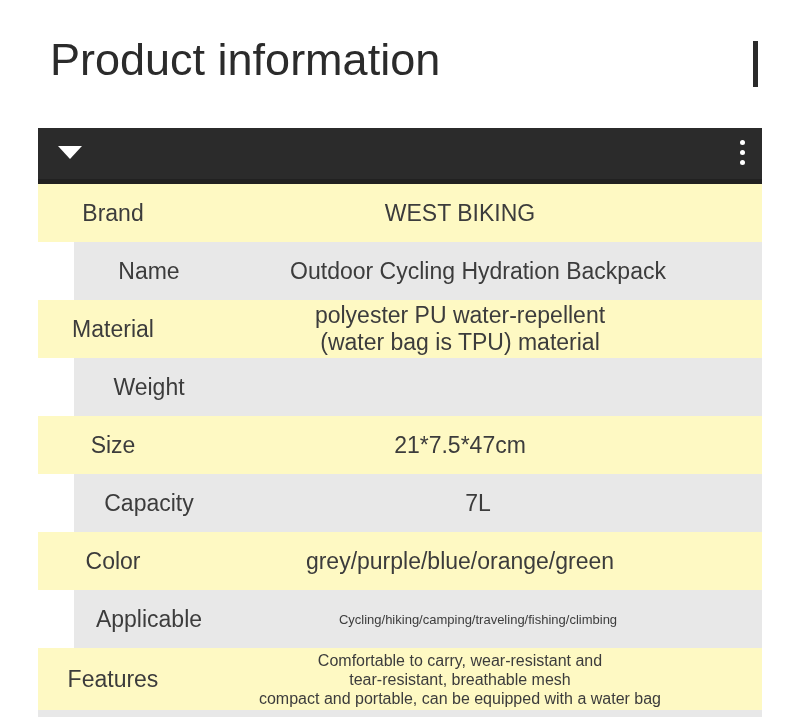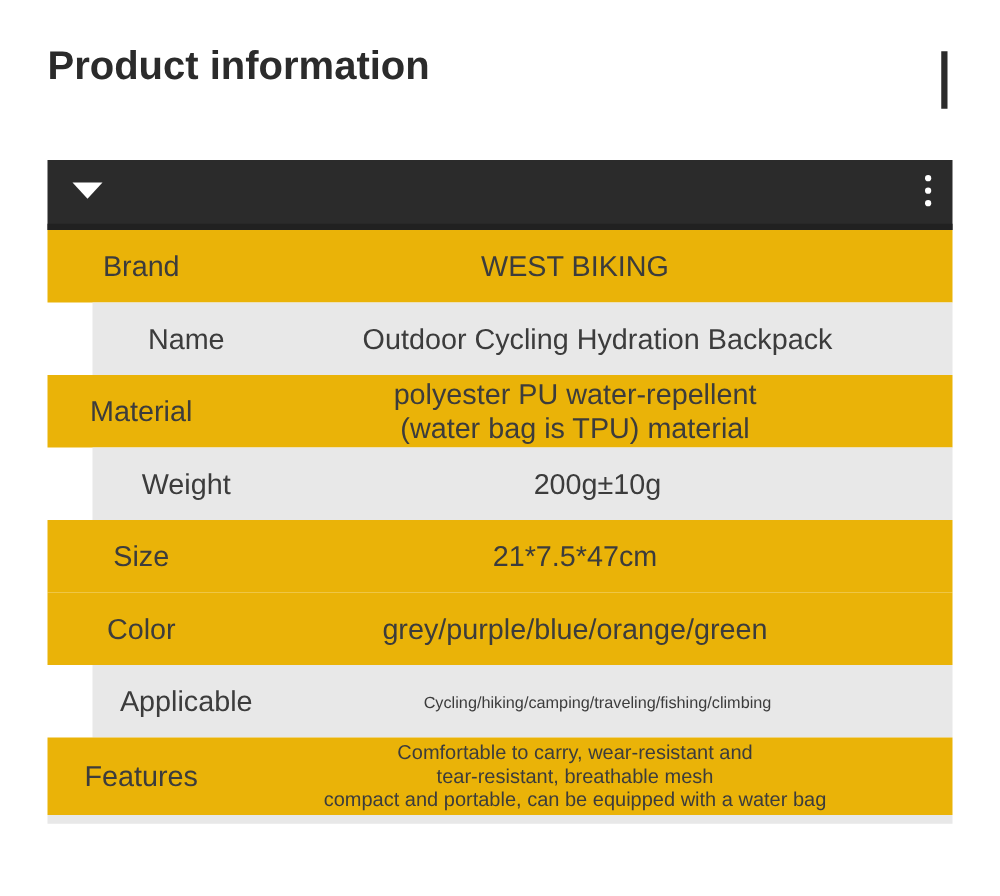--- a/index.html
+++ b/index.html
@@ -13,24 +13,24 @@
   body{
     width:800px;height:717px;
     background:#ffffff;
     font-family:"Liberation Sans", sans-serif;
     color:var(--c-text);
     overflow:hidden;
     position:relative;
   }
   .page-title{
     position:absolute;
-    top:33px;left:38px;
+    top:33px;left:50px;
     margin:0;
-    font-size:32px;
-    font-weight:700;
+    font-size:45px;
+    font-weight:400;
     letter-spacing:0px;
     color:var(--c-title);
     line-height:1.2;
   }
   .accent-bar{
     position:absolute;
     top:41px;right:42px;
     width:5px;height:46px;
     background:var(--c-title);
   }
@@ -71,21 +71,21 @@
   .dots i{
     display:block;
     width:5px;height:5px;
     border-radius:50%;
     background:#ffffff;
   }
   .row{
     display:flex;
     align-items:center;
     height:58px;
-    background:#eab308;
+    background:#fef9c3;
   }
   .row.alt{background:var(--c-alt);margin-left:36px;}
   .row.features{height:62px;}
   .cell{display:flex;align-items:center;justify-content:center;text-align:center;}
   .cell.label{
     width:150px;
     flex:0 0 150px;
     font-size:23px;
   }
   .cell.value{
@@ -134,28 +134,31 @@
   </div>
 
   <div class="row material">
     <div class="cell label">Material</div>
     <div class="cell value">polyester PU water-repellent
 (water bag is TPU) material</div>
   </div>
 
   <div class="row alt">
     <div class="cell label">Weight</div>
-    <div class="cell value">200g±10g</div>
   </div>
 
   <div class="row">
     <div class="cell label">Size</div>
     <div class="cell value">21*7.5*47cm</div>
   </div>
 
+  <div class="row alt">
+    <div class="cell label">Capacity</div>
+    <div class="cell value">7L</div>
+  </div>
 
   <div class="row">
     <div class="cell label">Color</div>
     <div class="cell value">grey/purple/blue/orange/green</div>
   </div>
 
   <div class="row alt applicable">
     <div class="cell label">Applicable</div>
     <div class="cell value">Cycling/hiking/camping/traveling/fishing/climbing</div>
   </div>

